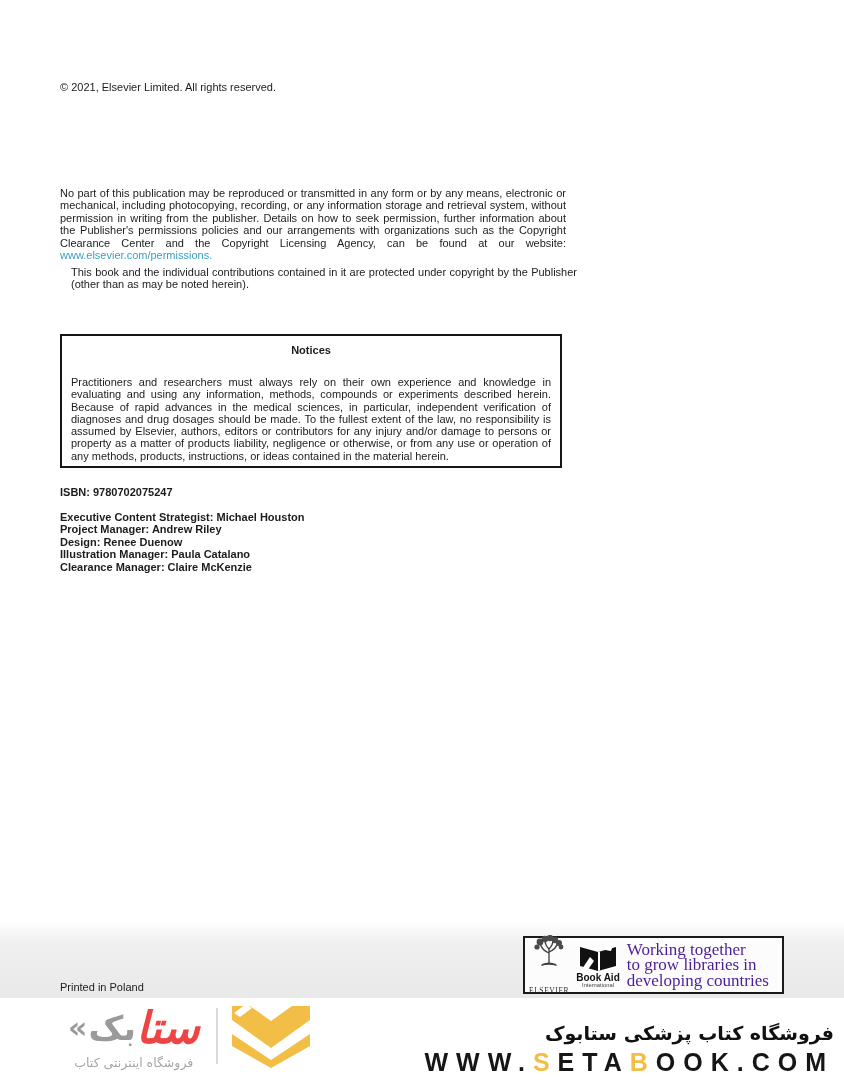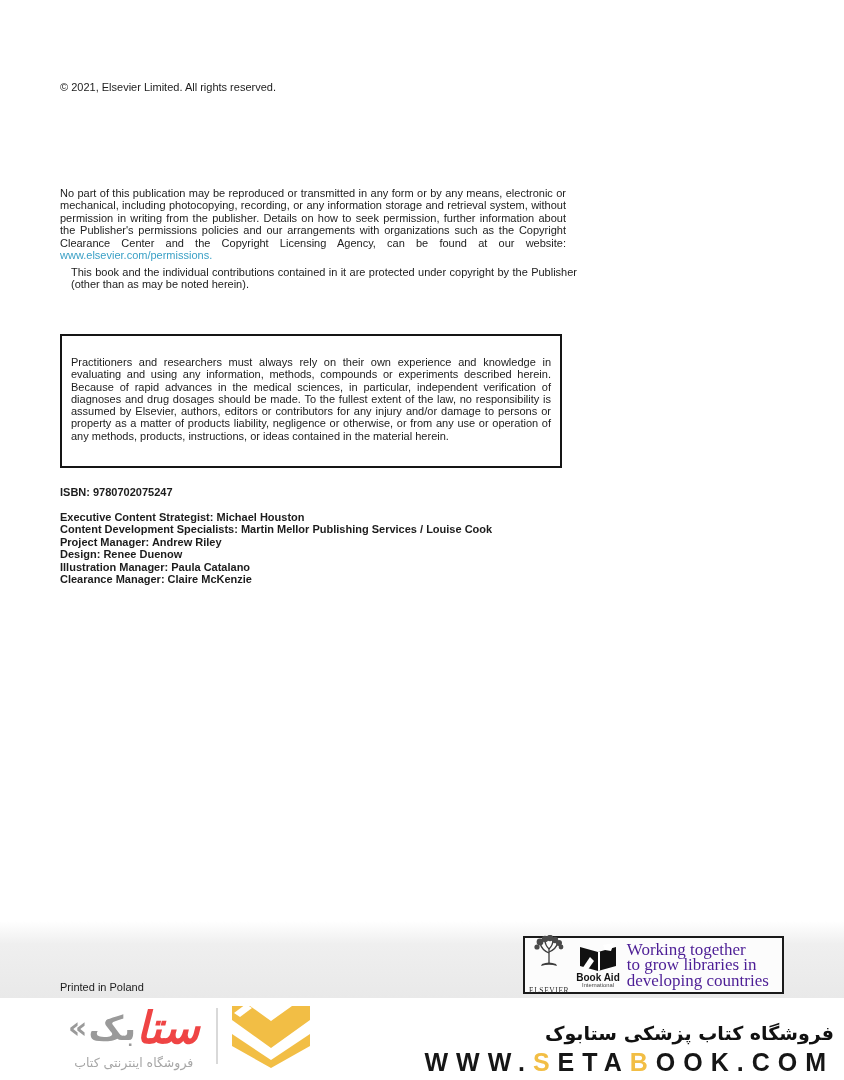--- a/index.html
+++ b/index.html
@@ -44,28 +44,28 @@
 <div class="page">
 
   <div class="abs t11" style="left:60px;top:81px;">© 2021, Elsevier Limited. All rights reserved.</div>
 
 
   <div class="abs t11 para" style="left:60px;top:187px;"><span>No part of this publication may be reproduced or transmitted in any form or by any means, electronic or mechanical, including photocopying, recording, or any information storage and retrieval system, without permission in writing from the publisher. Details on how to seek permission, further information about the Publisher's permissions policies and our arrangements with organizations such as the Copyright Clearance Center and the Copyright Licensing Agency, can be found at our website: </span><a class="link" href="#">www.elsevier.com/permissions.</a></div>
 
   <div class="abs t11 para" style="left:60px;top:266px;margin-left:11px;">This book and the individual contributions contained in it are protected under copyright by the Publisher (other than as may be noted herein).</div>
 
   <div class="abs notices-box">
+    <div class="notices-title">Notices</div>
     <div class="notices-body">Practitioners and researchers must always rely on their own experience and knowledge in evaluating and using any information, methods, compounds or experiments described herein. Because of rapid advances in the medical sciences, in particular, independent verification of diagnoses and drug dosages should be made. To the fullest extent of the law, no responsibility is assumed by Elsevier, authors, editors or contributors for any injury and/or damage to persons or property as a matter of products liability, negligence or otherwise, or from any use or operation of any methods, products, instructions, or ideas contained in the material herein.</div>
   </div>
 
   <div class="abs t11 bold-lines" style="left:60px;top:486px;">ISBN: 9780702075247</div>
 
   <div class="abs t11 bold-lines" style="left:60px;top:511px;">
     <div>Executive Content Strategist: Michael Houston</div>
-    <div>Content Development Specialists: Martin Mellor Publishing Services / Louise Cook</div>
     <div>Project Manager: Andrew Riley</div>
     <div>Design: Renee Duenow</div>
     <div>Illustration Manager: Paula Catalano</div>
     <div>Clearance Manager: Claire McKenzie</div>
   </div>
 
   <div class="abs scan-shadow"></div>
 
   <div class="abs t11" style="left:60px;top:981px;">Printed in Poland</div>
 

